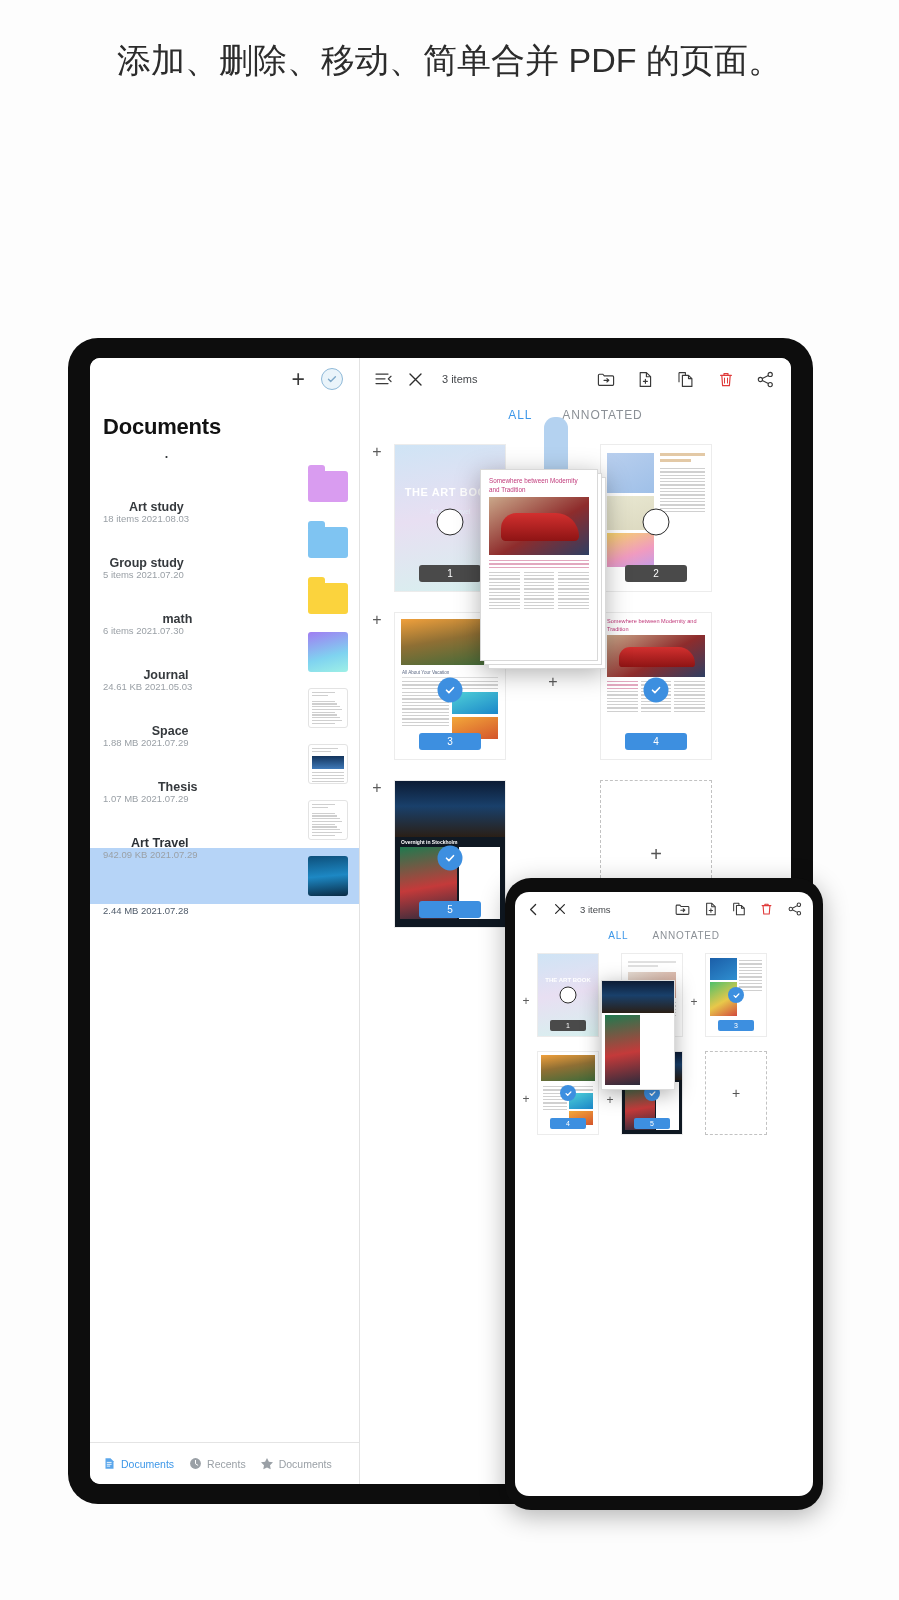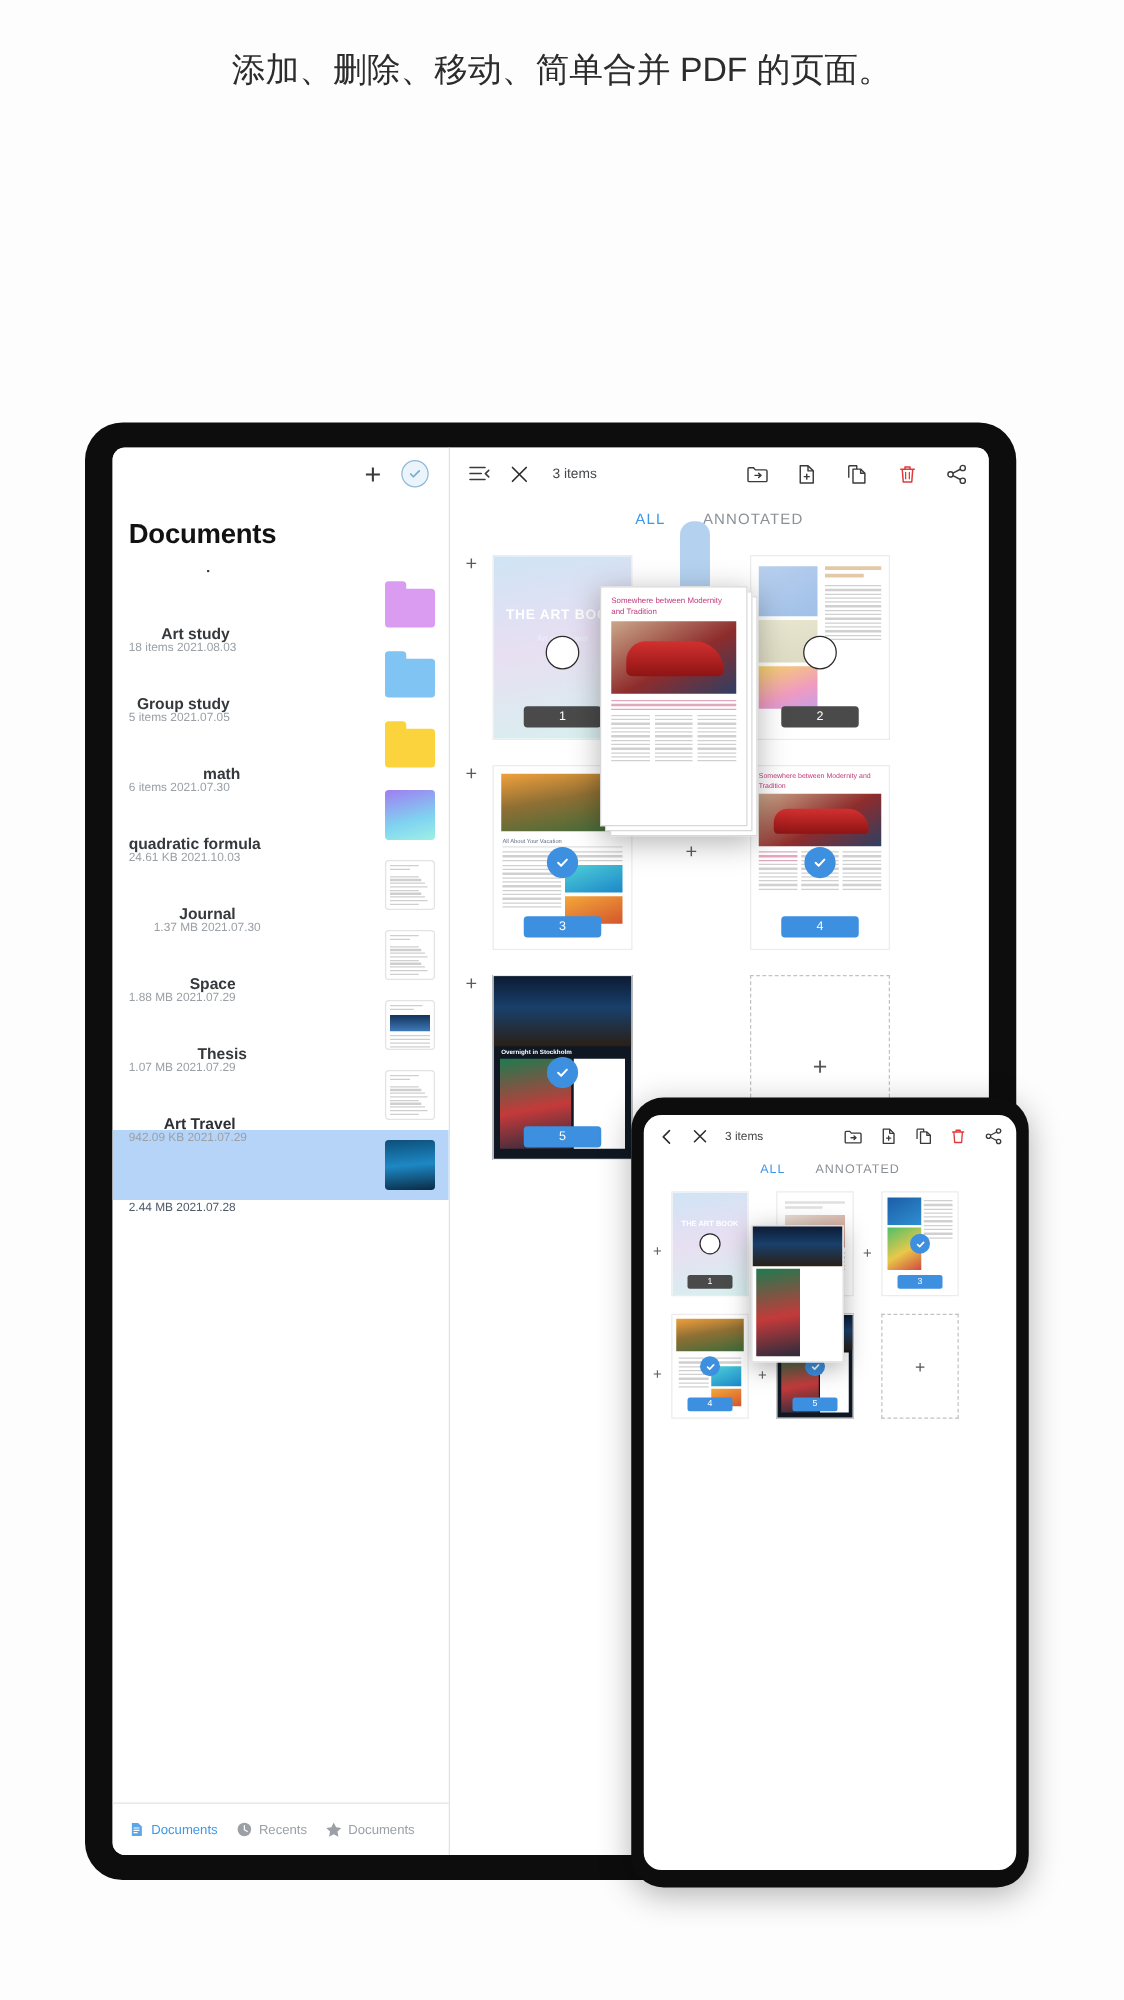--- a/index.html
+++ b/index.html
@@ -13,21 +13,21 @@
 
   
   .hero { position: absolute; top: 0; left: 0; width: 899px; text-align: center; }
   .hero-title {
     margin-top: 118px;
     font-size: 43px; font-weight: bold; color: #1d1d1d;
     letter-spacing: 0.5px;
   }
   .hero-sub {
     margin-top: 38px;
-    font-size: 27px; color: #2c2c2c; font-weight: normal;
+    font-size: 34px; color: #2c2c2c; font-weight: normal;
   }
 
   
   .tablet {
     position: absolute; left: 68px; top: 338px;
     width: 745px; height: 1166px;
     background: #0d0d0d;
     border-radius: 30px;
     padding: 20px 22px;
   }
@@ -227,123 +227,102 @@
                 <div class="file-name">Report</div>
                 <div class="file-sub">18 items   2021.08.03</div>
               </div>
               <div class="thumb folder">
                 <div class="folder-shape" style="background: rgb(217, 156, 240); margin-top: 7px;"></div>
               </div>
             </div>
             <div class="file-row">
               <div class="file-meta">
                 <div class="file-name">Art study</div>
-                <div class="file-sub">5 items  2021.07.05</div>
+                <div class="file-sub">5 items  2021.07.20</div>
               </div>
               <div class="thumb folder">
                 <div class="folder-shape" style="background: rgb(127, 196, 242); margin-top: 7px;"></div>
               </div>
             </div>
             <div class="file-row">
               <div class="file-meta">
                 <div class="file-name">Group study</div>
                 <div class="file-sub">6 items  2021.07.30</div>
               </div>
               <div class="thumb folder">
                 <div class="folder-shape" style="background: rgb(251, 211, 61); margin-top: 7px;"></div>
               </div>
             </div>
             <div class="file-row">
               <div class="file-meta">
                 <div class="file-name">math</div>
-                <div class="file-sub">24.61 KB  2021.10.03</div>
+                <div class="file-sub">24.61 KB  2021.05.03</div>
               </div>
               <div class="thumb doc" style="background: linear-gradient(165deg, rgb(160, 125, 242) 0%, rgb(127, 211, 240) 60%, rgb(158, 240, 230) 100%); border: none;"></div>
             </div>
             <div class="file-row">
               <div class="file-meta">
-                <div class="file-name">quadratic formula</div>
-                <div class="file-sub">1.37 MB  2021.07.30</div>
+                <div class="file-name">Journal</div>
+                <div class="file-sub">1.88 MB  2021.07.29</div>
               </div>
               <div class="thumb doc">
                 <div class="doc-lines">
                   <i style="width:72%"></i>
                   <i style="width:50%;margin-bottom:3px"></i>
                   <i style="width:72%"></i>
                   <i style="width:79%"></i>
                   <i style="width:86%"></i>
                   <i style="width:93%"></i>
                   <i style="width:72%"></i>
                   <i style="width:79%"></i>
                   <i style="width:86%"></i>
                   <i style="width:93%"></i>
                   <i style="width:72%"></i>
                 </div>
               </div>
             </div>
             <div class="file-row">
               <div class="file-meta">
-                <div class="file-name">Journal</div>
-                <div class="file-sub">1.88 MB  2021.07.29</div>
+                <div class="file-name">Space</div>
+                <div class="file-sub">1.07 MB  2021.07.29</div>
+              </div>
+              <div class="thumb doc">
+                <div class="doc-lines">
+                  <i style="width:80%"></i>
+                  <i style="width:60%"></i>
+                  <div style="height:13px;background:linear-gradient(180deg,#13345c,#3f79b8);margin:2px 0;"></div>
+                  <i></i>
+                  <i></i>
+                  <i></i>
+                  <i></i>
+                  <i></i>
+                </div>
+              </div>
+            </div>
+            <div class="file-row">
+              <div class="file-meta">
+                <div class="file-name">Thesis</div>
+                <div class="file-sub">942.09 KB   2021.07.29</div>
               </div>
               <div class="thumb doc">
                 <div class="doc-lines">
                   <i style="width:72%"></i>
                   <i style="width:50%;margin-bottom:3px"></i>
                   <i style="width:72%"></i>
                   <i style="width:79%"></i>
                   <i style="width:86%"></i>
                   <i style="width:93%"></i>
                   <i style="width:72%"></i>
                   <i style="width:79%"></i>
                   <i style="width:86%"></i>
                   <i style="width:93%"></i>
                   <i style="width:72%"></i>
                 </div>
               </div>
             </div>
-            <div class="file-row">
-              <div class="file-meta">
-                <div class="file-name">Space</div>
-                <div class="file-sub">1.07 MB  2021.07.29</div>
-              </div>
-              <div class="thumb doc">
-                <div class="doc-lines">
-                  <i style="width:80%"></i>
-                  <i style="width:60%"></i>
-                  <div style="height:13px;background:linear-gradient(180deg,#13345c,#3f79b8);margin:2px 0;"></div>
-                  <i></i>
-                  <i></i>
-                  <i></i>
-                  <i></i>
-                  <i></i>
-                </div>
-              </div>
-            </div>
-            <div class="file-row">
-              <div class="file-meta">
-                <div class="file-name">Thesis</div>
-                <div class="file-sub">942.09 KB   2021.07.29</div>
-              </div>
-              <div class="thumb doc">
-                <div class="doc-lines">
-                  <i style="width:72%"></i>
-                  <i style="width:50%;margin-bottom:3px"></i>
-                  <i style="width:72%"></i>
-                  <i style="width:79%"></i>
-                  <i style="width:86%"></i>
-                  <i style="width:93%"></i>
-                  <i style="width:72%"></i>
-                  <i style="width:79%"></i>
-                  <i style="width:86%"></i>
-                  <i style="width:93%"></i>
-                  <i style="width:72%"></i>
-                </div>
-              </div>
-            </div>
             <div class="file-row selected">
               <div class="file-meta">
                 <div class="file-name">Art Travel</div>
                 <div class="file-sub">2.44 MB  2021.07.28</div>
               </div>
               <div class="thumb doc" style="background: linear-gradient(175deg, rgb(13, 79, 122) 0%, rgb(29, 136, 196) 50%, rgb(10, 43, 69) 100%); border: none;"></div>
             </div>
           </div>
         <div class="bottom-nav" id="bottom-nav">
             <div class="nav-item active">

